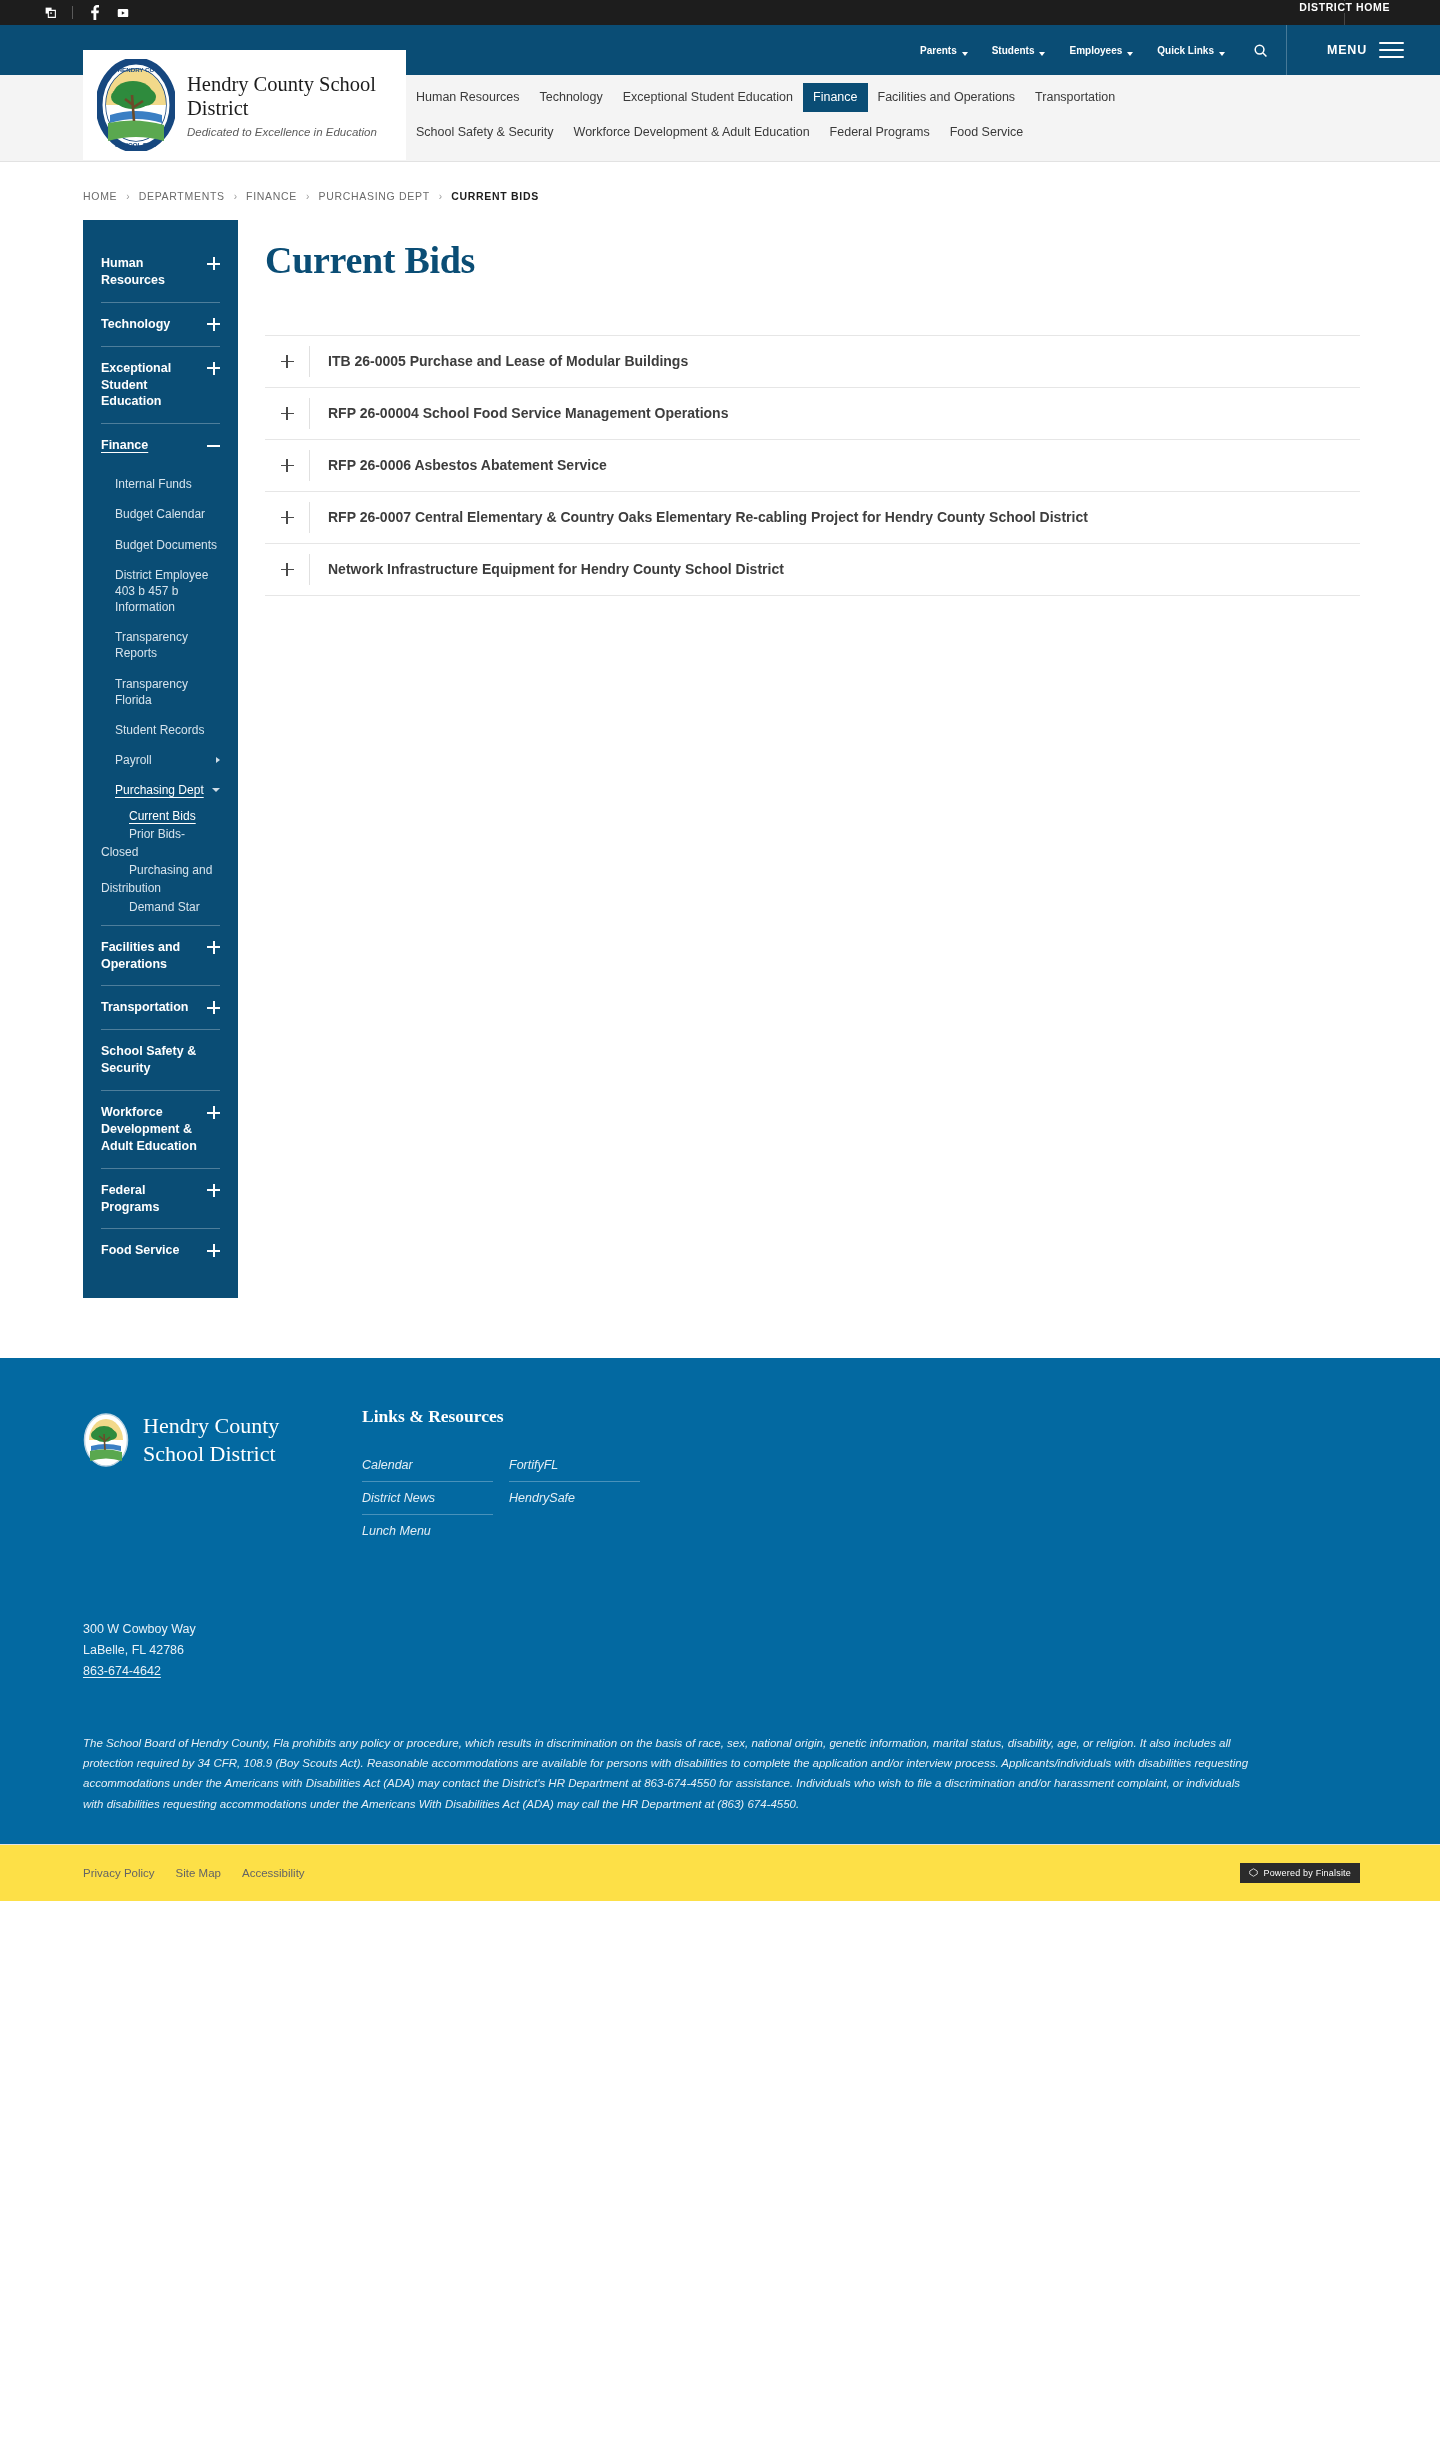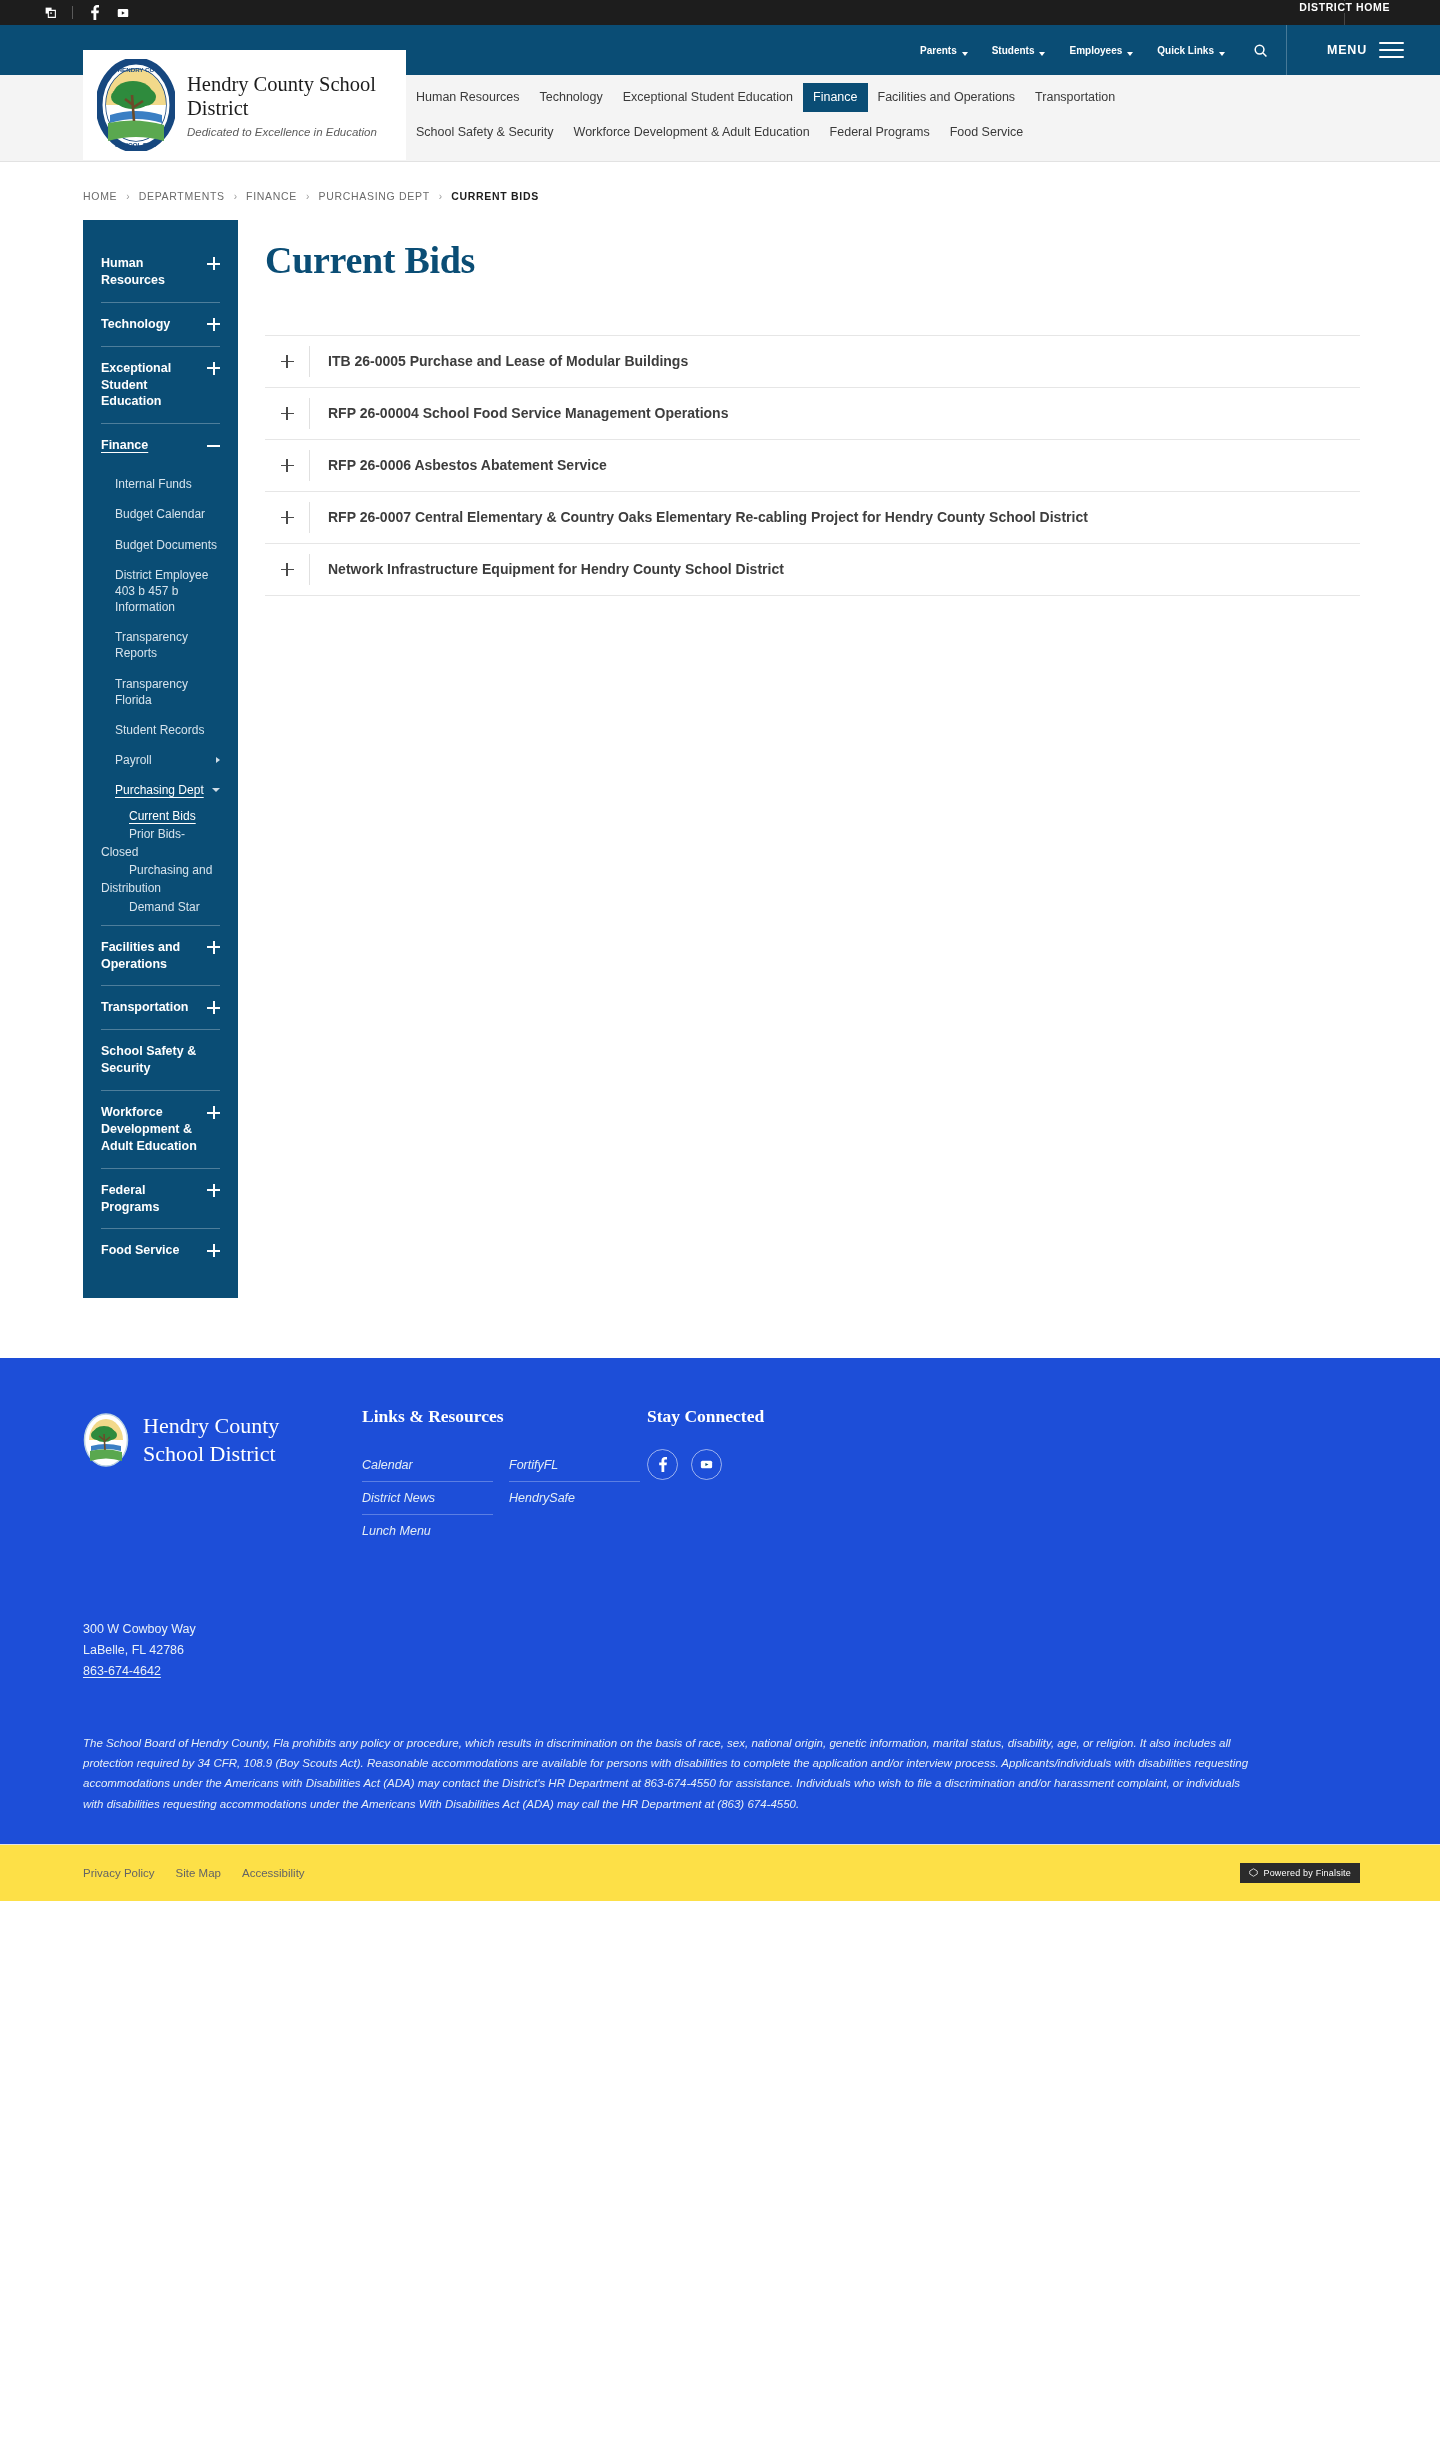--- a/index.html
+++ b/index.html
@@ -287,21 +287,21 @@
     padding-left: 18px;
     padding-right: 20px;
     font-size: 14px;
     font-weight: 700;
     color: #3d3d3d;
     line-height: 1.5;
   }
 
   
   .footer {
-    background: #1d4ed8;
+    background: #0369a1;
     color: #ffffff;
     padding: 48px 80px 30px 83px;
   }
   .f-top { display: flex; align-items: flex-start; }
   .f-brand { width: 258px; flex: none; display: flex; align-items: center; padding-top: 6px; }
   .f-seal { width: 46px; height: 54px; flex: none; }
   .f-brand-title {
     margin-left: 14px;
     font-family: "Liberation Serif", serif;
     font-size: 22px;
@@ -683,36 +683,20 @@
           <a class="f-link">District News</a>
           <a class="f-link nob">Lunch Menu</a>
         </div>
         <div class="f-links-col">
           <a class="f-link">FortifyFL</a>
           <a class="f-link nob">HendrySafe</a>
         </div>
       </div>
     </div>
 
-    <div class="f-col-social">
-      <div class="f-h">Stay Connected</div>
-      <div class="social-row">
-        <a class="social-circle">
-          <svg width="8" height="15" viewBox="0 0 10 19" fill="#fff">
-              <path d="M6.6 19V10.3h2.9l.43-3.4H6.6V4.73c0-.98.27-1.65 1.68-1.65h1.8V.05C9.77.03 8.7 0 7.46 0 4.87 0 3.1 1.58 3.1 4.48v2.42H.18v3.4H3.1V19h3.5z"></path>
-            </svg>
-        </a>
-        <a class="social-circle">
-          <svg width="15" height="15" viewBox="0 0 24 24" fill="#fff">
-              <rect x="3" y="6" width="18" height="12" rx="2.4"></rect>
-              <path d="M10.2 9.6l5 2.4-5 2.4z" fill="#0a4d75"></path>
-            </svg>
-        </a>
-      </div>
-    </div>
   </div>
 
   <div class="f-address">
     <div>300 W Cowboy Way</div>
     <div>LaBelle, FL  42786</div>
     <a class="f-phone">863-674-4642</a>
   </div>
 
   <div class="f-legal">The School Board of Hendry County, Fla prohibits any policy or procedure, which results in discrimination on the basis of race, sex, national origin, genetic information, marital status, disability, age, or religion.  It also includes all protection required by 34 CFR, 108.9 (Boy Scouts Act). Reasonable accommodations are available for persons with disabilities to complete the application and/or interview process.  Applicants/individuals with disabilities requesting accommodations under the Americans with Disabilities Act (ADA) may contact the District's HR Department at 863-674-4550 for assistance. Individuals who wish to file a discrimination and/or harassment complaint, or individuals with disabilities requesting accommodations under the Americans With Disabilities Act (ADA) may call the HR Department at (863) 674-4550.</div>
 </footer>

